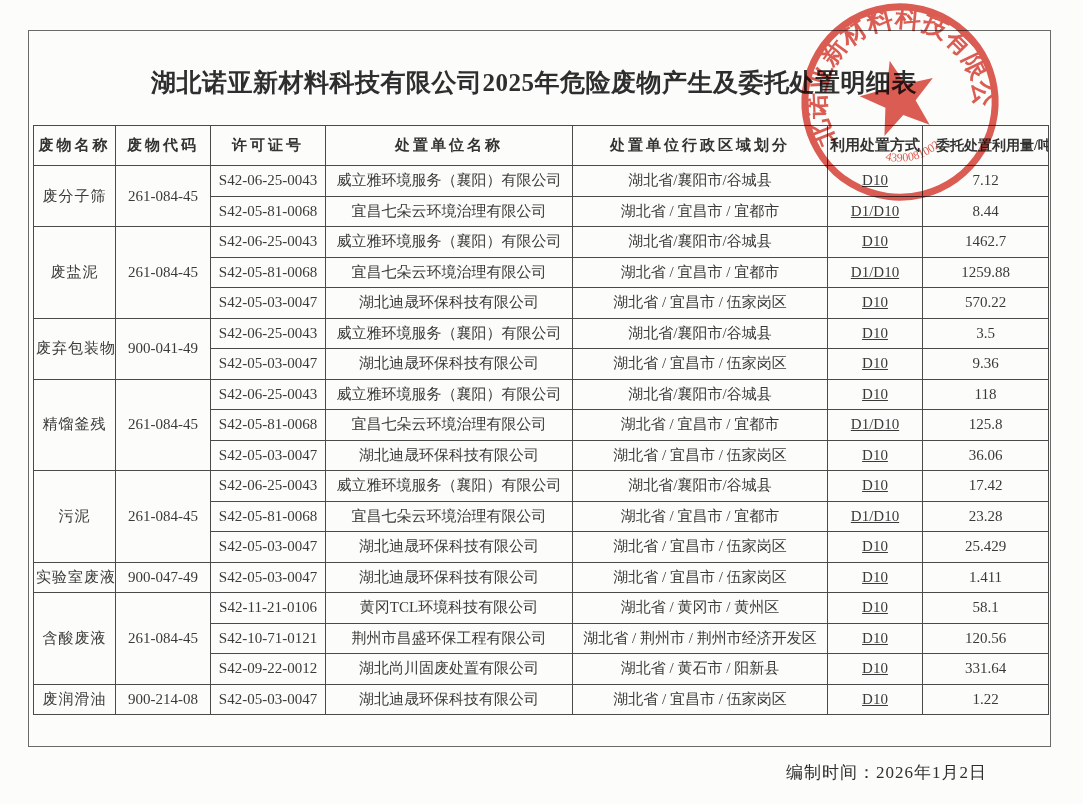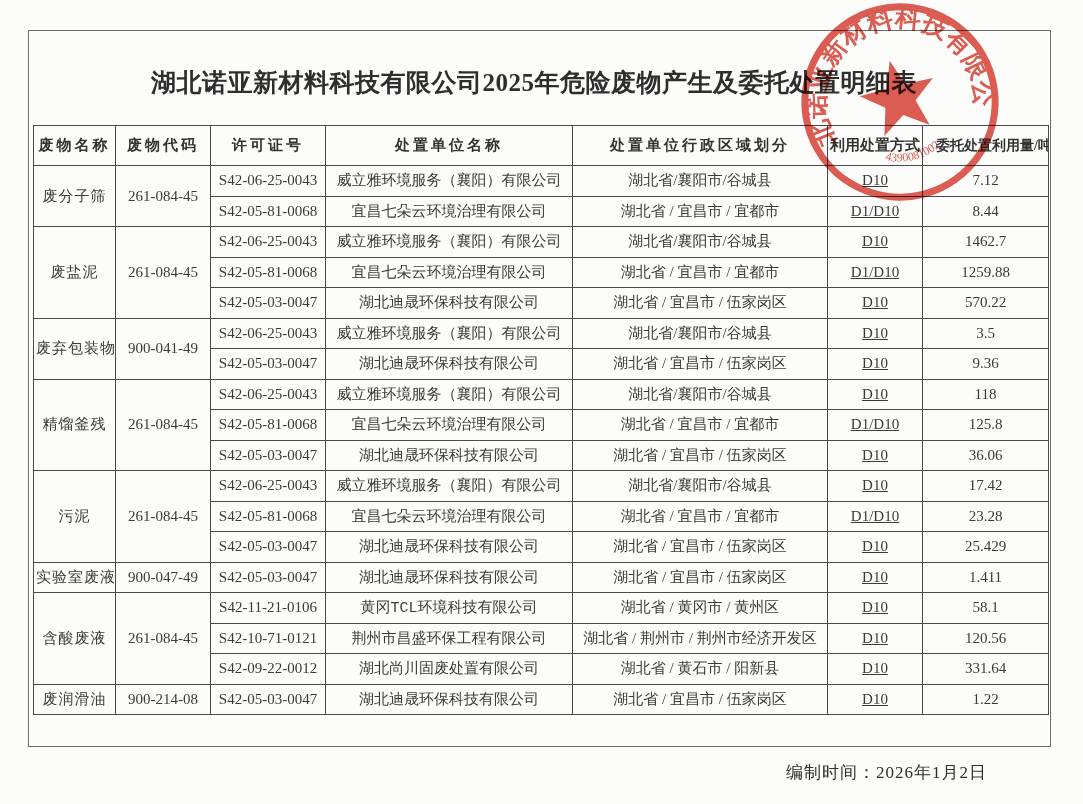--- a/index.html
+++ b/index.html
@@ -32,21 +32,21 @@
   }
   table.waste thead th{
     height:39px;font-size:15px;font-weight:bold;letter-spacing:3px;color:#333;
   }
   table.waste thead th.tight{letter-spacing:0;}
   table.waste thead th.last{letter-spacing:0;font-size:14px;padding-left:13px;}
   table.waste tbody td{height:29.5px;font-size:15px;}
   td.c-name{font-size:15px;letter-spacing:1px;}
   td.c-code{font-size:15px;}
   td.c-lic{font-size:15px;}
-  td.c-unit{font-size:15px;font-family:Liberation Mono, monospace;}
+  td.c-unit{font-size:15px;}
   td.c-region{font-size:14px;}
   td.c-method{font-size:14px;text-decoration:underline;}
   td.c-amt{font-size:14px;color:#4c4c4c;}
   .footer-date{
     position:absolute;top:761px;right:96px;
     font-size:17px;color:#2f2f2f;letter-spacing:1px;
   }
   .stamp{
     position:absolute;left:786px;top:-12px;width:228px;height:228px;
     transform:rotate(-14deg);

